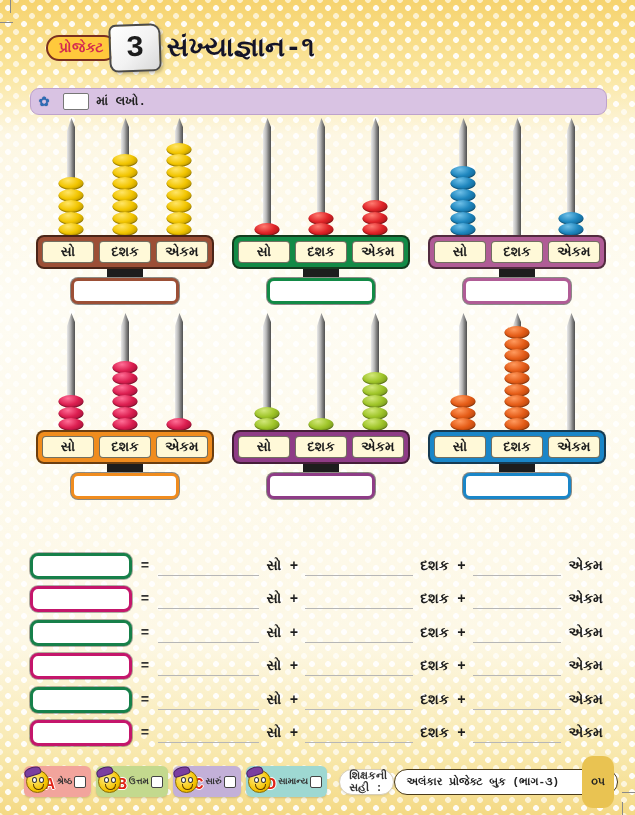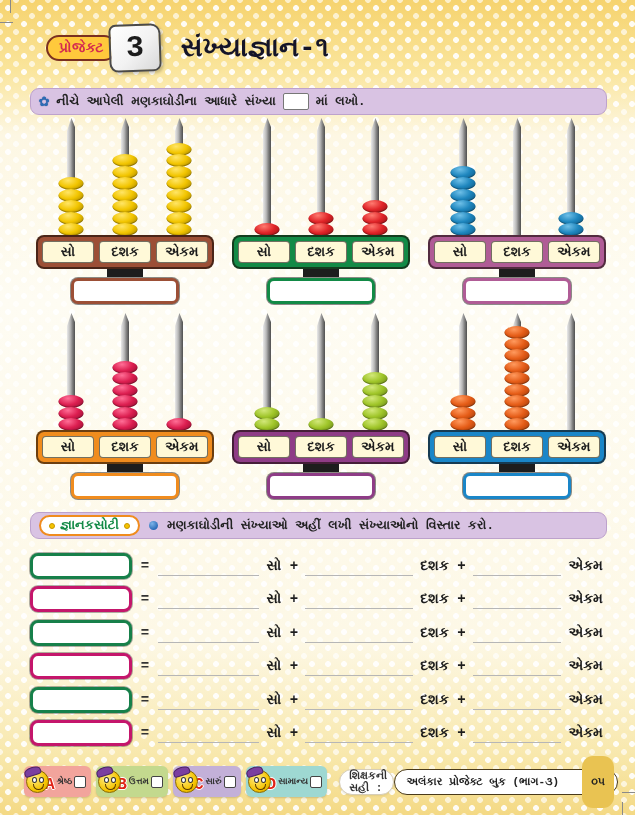--- a/index.html
+++ b/index.html
@@ -26,21 +26,21 @@
     padding:3px 11px; font-size:14px; font-weight:bold; color:#D42A50; letter-spacing:.5px;
   }
   .paper-note {
     width:52px; height:48px; margin-left:-8px; transform:rotate(-2deg);
     background:linear-gradient(135deg,#ffffff 0%,#f2f2f2 55%,#d8d8d8 100%);
     border:2px solid #4a4a4a; border-radius:7px 10px 8px 9px;
     display:flex; align-items:center; justify-content:center;
     font-size:30px; font-weight:bold; color:#1c1c1c;
     box-shadow:2px 2px 3px rgba(0,0,0,.2);
   }
-  .page-title { margin-left:20px; font-size:27px; font-weight:bold; color:#141428; }
+  .page-title { margin-left:6px; font-size:27px; font-weight:bold; color:#141428; }
 
   
   .lav-bar {
     position:absolute; left:30px; width:577px; height:27px;
     background:#D9C3E3; border:1px solid #BDA2CC; border-radius:9px;
     display:flex; align-items:center; padding:0 8px; color:#222; font-weight:bold; font-size:12.5px;
   }
   .flower-ic { font-size:17px; color:#2E6CB5; margin-right:7px; line-height:1; text-shadow:0 0 1px #184a8c; }
   .inline-box { width:26px; height:17px; background:#fff; border:1px solid #777; margin:0 7px; border-radius:2px; }
 
@@ -147,21 +147,20 @@
   <div class="cropmark" style="right:0;bottom:22px;width:13px;height:1px;"></div>
 
   <div class="header">
     <div class="proj-pill">પ્રોજેક્ટ</div>
     <div class="paper-note">3</div>
     <div class="page-title">સંખ્યાજ્ઞાન-૧</div>
   </div>
 
   <div class="lav-bar" style="top:88px;">
     <span class="flower-ic">✿</span>
-    <span>નીચે આપેલી મણકાઘોડીના આધારે સંખ્યા</span>
     <span class="inline-box"></span>
     <span>માં લખો.</span>
   </div>
 
   <div class="abacus-grid">
   <div class="abacus" style="--bead-light: #FFE566; --bead: #F2C500; --bead-dark: #A38200; --base: #9C4F36;">
     <div class="rods">
           <div class="rod-unit">
             <div class="rod"></div>
             <div class="bead-stack">
@@ -378,29 +377,20 @@
     <div class="abacus-base">
           <div class="base-cell">સો</div>
           <div class="base-cell">દશક</div>
           <div class="base-cell">એકમ</div>
         </div>
     <div class="connector"></div>
     <div class="answer-box"></div>
   </div>
 </div>
 
-  <div class="lav-bar" style="top:512px;">
-    <span class="kt-badge">
-      <span class="kt-dot"></span>
-      <span>જ્ઞાનકસોટી</span>
-      <span class="kt-dot"></span>
-    </span>
-    <span class="blue-bullet"></span>
-    <span>મણકાઘોડીની સંખ્યાઓ અહીં લખી સંખ્યાઓનો વિસ્તાર કરો.</span>
-  </div>
 
   <div class="expansion">
   <div class="exp-row">
     <div class="exp-box" style="--box: #17804A;"></div>
     <div class="exp-eq">=</div>
     <div class="exp-line l1"></div>
     <div class="exp-label t1">સો +</div>
     <div class="exp-line l2"></div>
     <div class="exp-label t2">દશક +</div>
     <div class="exp-line l3"></div>

